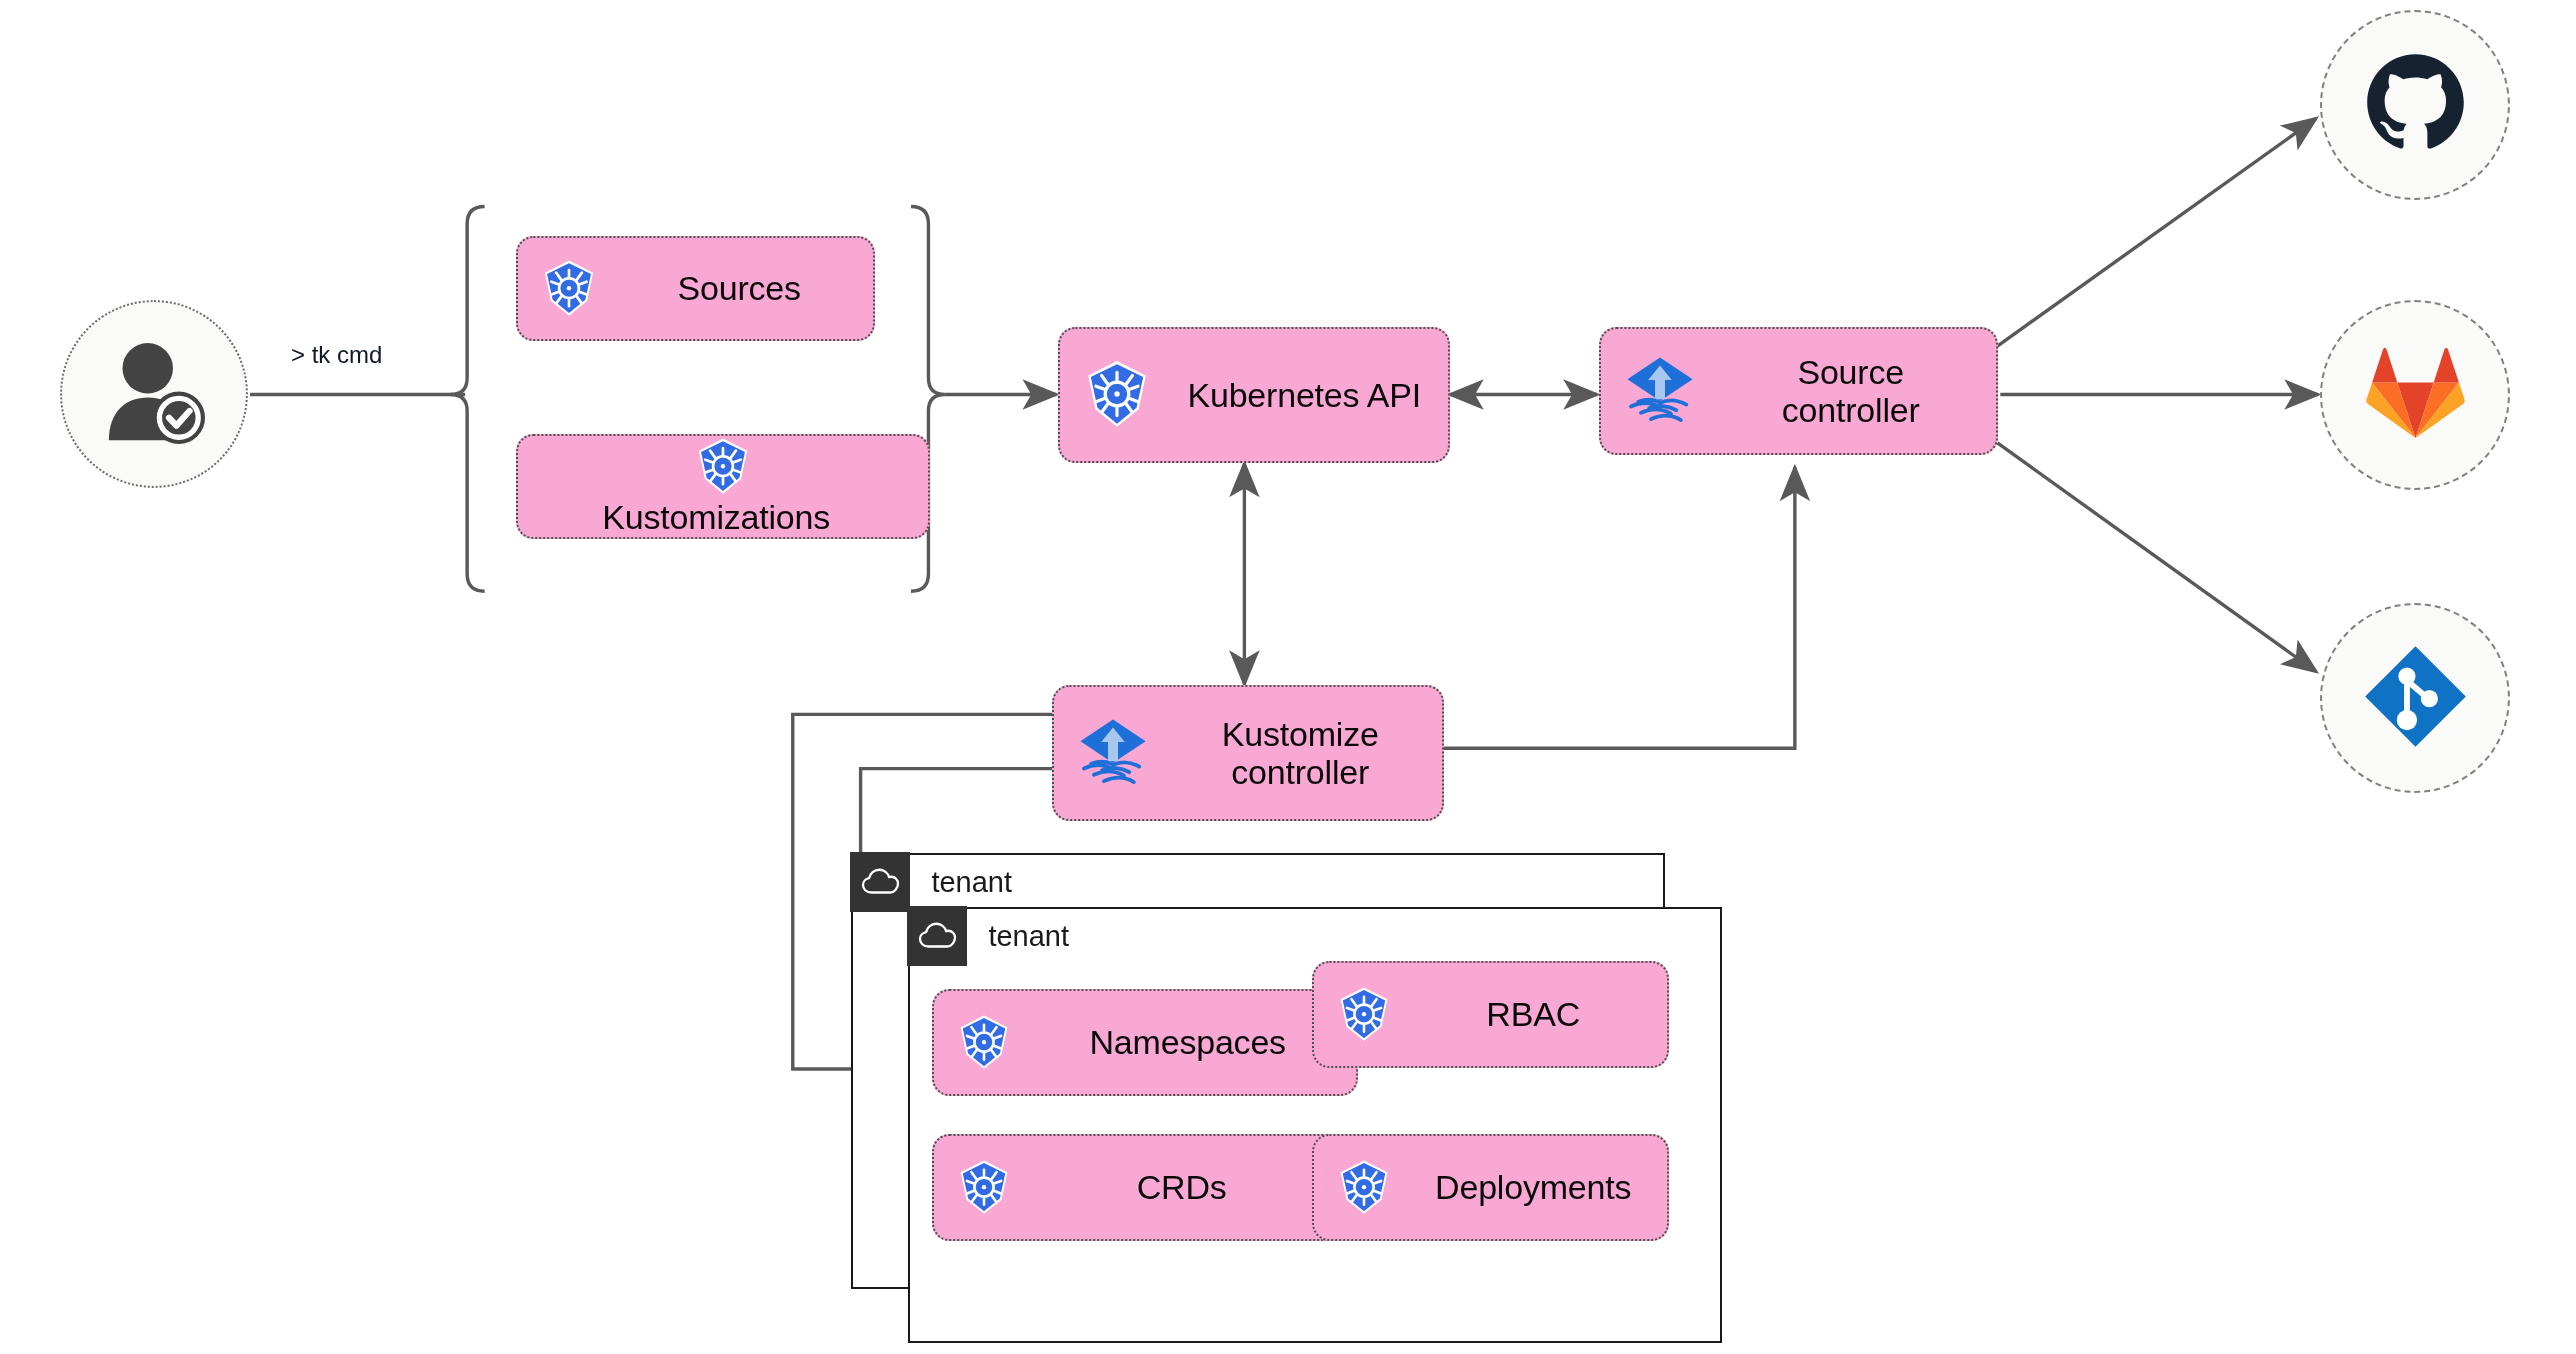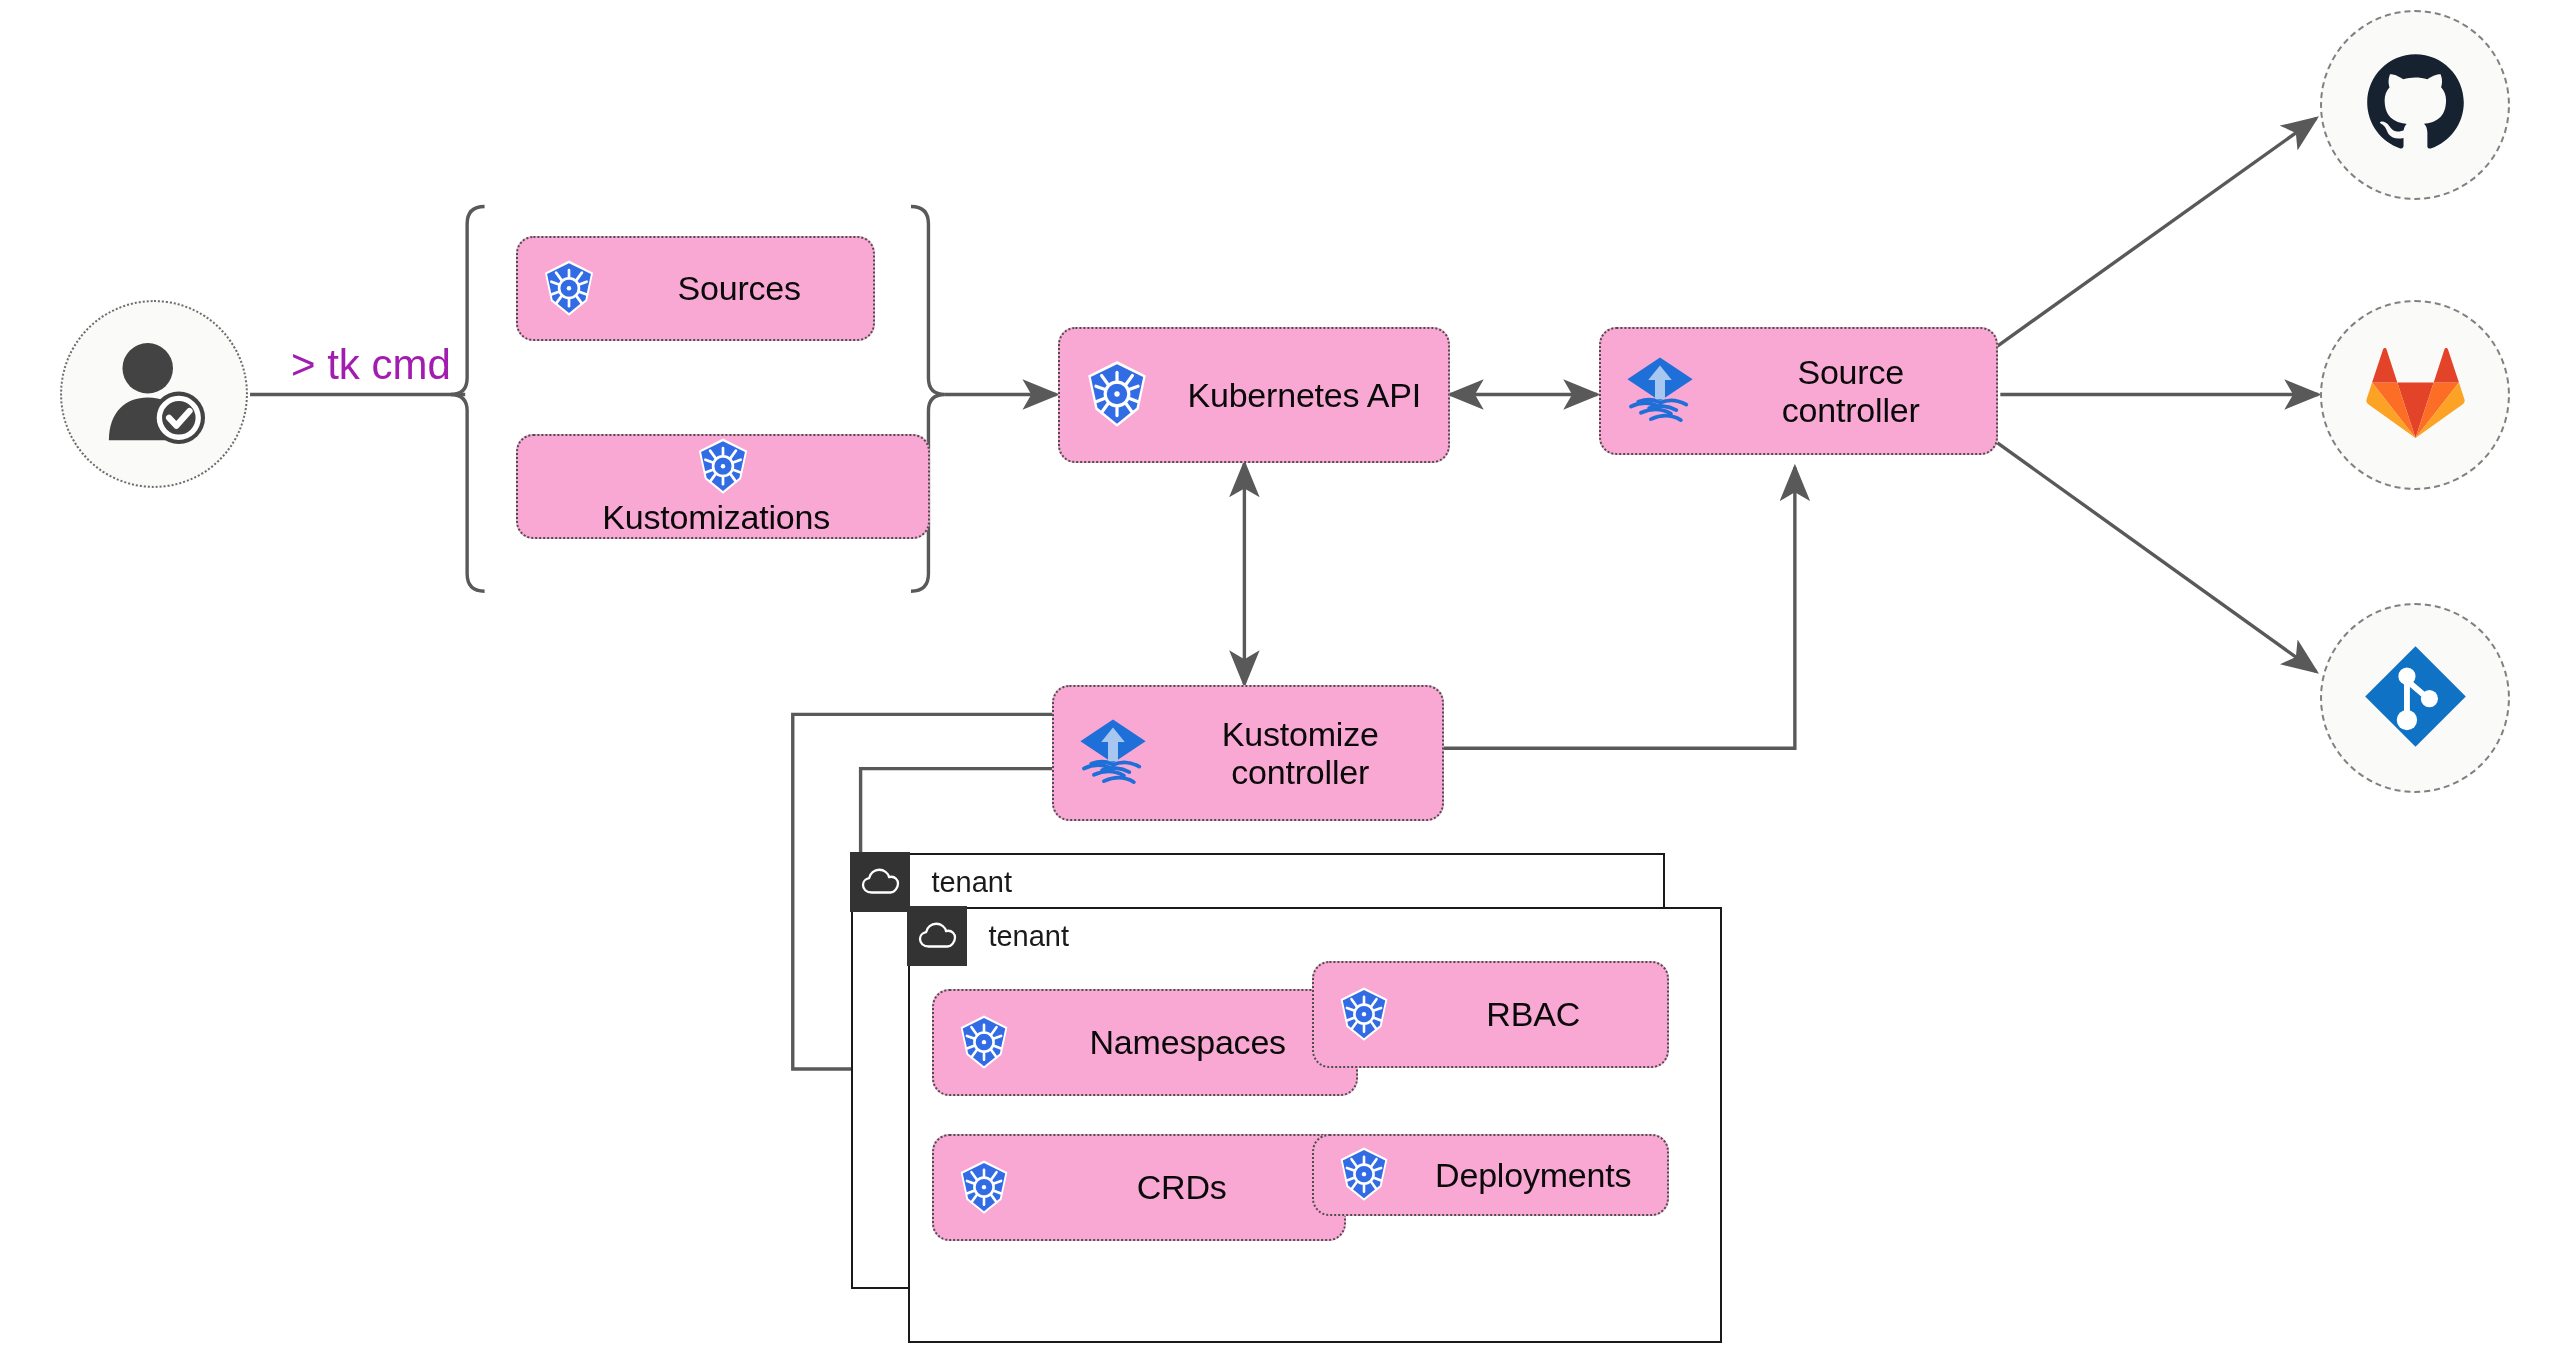--- a/index.html
+++ b/index.html
@@ -62,22 +62,22 @@
     text-align: center;
     font-size: 34px;
     line-height: 1.12;
     color: #0a0a0a;
     letter-spacing: -0.2px;
     padding-right: 13.6px;
   }
 
   
   .cmd-label {
-    font-size: 42px;
-    color: #a21caf;
+    font-size: 24px;
+    color: #0f172a;
     white-space: nowrap;
   }
 
   
   .tenant-panel {
     background: #ffffff;
     border: 2.9px solid #1a1a1a;
     box-sizing: border-box;
   }
   .tenant-tab {
@@ -405,21 +405,21 @@
           <path d="M21,53 L27.5,44"></path>
             <path d="M44.5,26 L51,17"></path>
           <path d="M51,53 L44.5,44"></path>
             <path d="M27.5,26 L21,17"></path>
         </g>
       </svg>
     </span>
     <span class="node-label">CRDs</span>
   </div>
 
-  <div class="abs node" style="left:1312px; top:1134px; width:357px; height:82px;">
+  <div class="abs node" style="left:1312px; top:1134px; width:357px; height:107px;">
     <span class="node-icon" style="width:99px;">
       <svg viewBox="0 0 72 72" width="60" height="60">
         <path d="M36,3 L64,17 L57,50 L36,67 L15,50 L8,17 Z" fill="#ffffff"></path>
         <path d="M36,6 L61.5,18.6 L55,48.5 L36,64 L17,48.5 L10.5,18.6 Z" fill="#326ce5"></path>
         <g stroke="#ffffff" stroke-width="3.1" fill="none" stroke-linecap="round">
           <circle cx="36" cy="35" r="11.5"></circle>
           <circle cx="36" cy="35" r="2.6" fill="#ffffff" stroke="none"></circle>
           <path d="M36,14 L36,23.5"></path>
             <path d="M36,46.5 L36,56"></path>
           <path d="M15.5,27.5 L25,31"></path>

